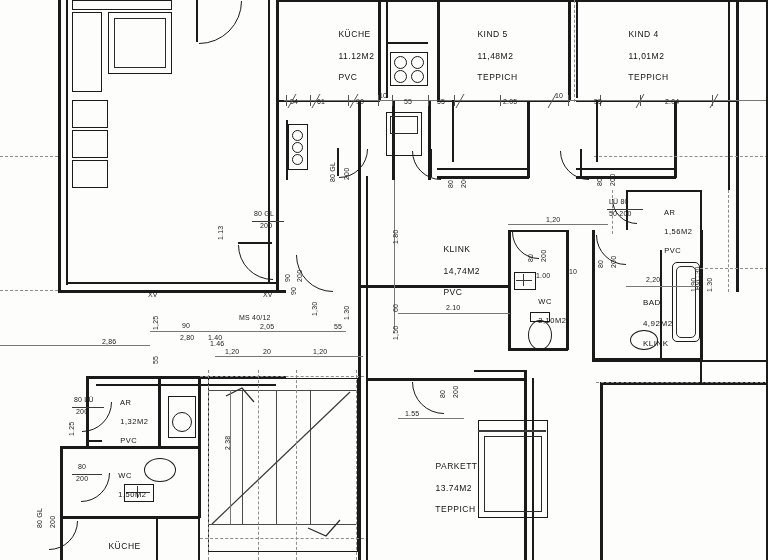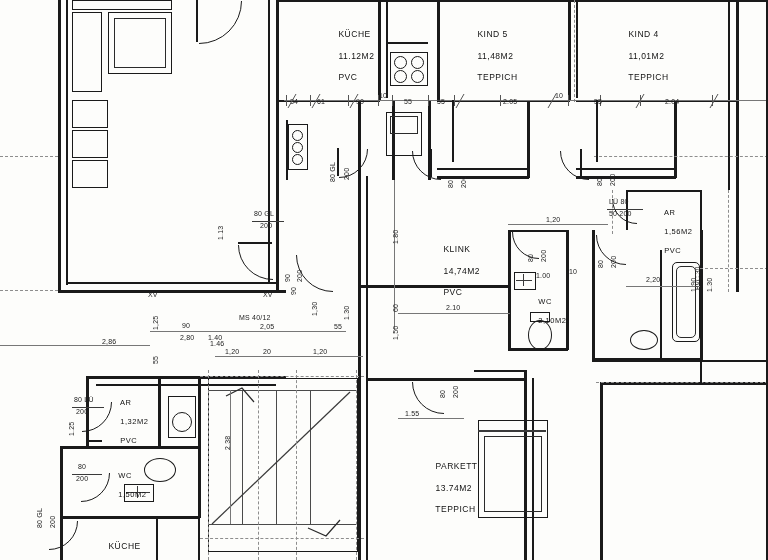--- a/index.html
+++ b/index.html
@@ -370,20 +370,25 @@
   <div class="lbl room" style="left:432px;top:233px;">
     <span>KLINK</span><br>
     <span>14,74M2</span><br>
     <span>PVC</span>
   </div>
   <div class="lbl room" style="left:654px;top:198px;font-size:7.5px;">
     <span>AR</span><br>
     <span>1,56M2</span><br>
     <span>PVC</span>
   </div>
+  <div class="lbl room" style="left:632px;top:288px;font-size:8px;">
+    <span>BAD</span><br>
+    <span>4,92M2</span><br>
+    <span>KLINK</span>
+  </div>
   <div class="lbl room" style="left:528px;top:287px;font-size:7.5px;">
     <span>WC</span><br>
     <span>2,10M2</span>
   </div>
   <div class="lbl room" style="left:110px;top:388px;font-size:7.5px;">
     <span>AR</span><br>
     <span>1,32M2</span><br>
     <span>PVC</span>
   </div>
   <div class="lbl room" style="left:108px;top:461px;font-size:7.5px;">

